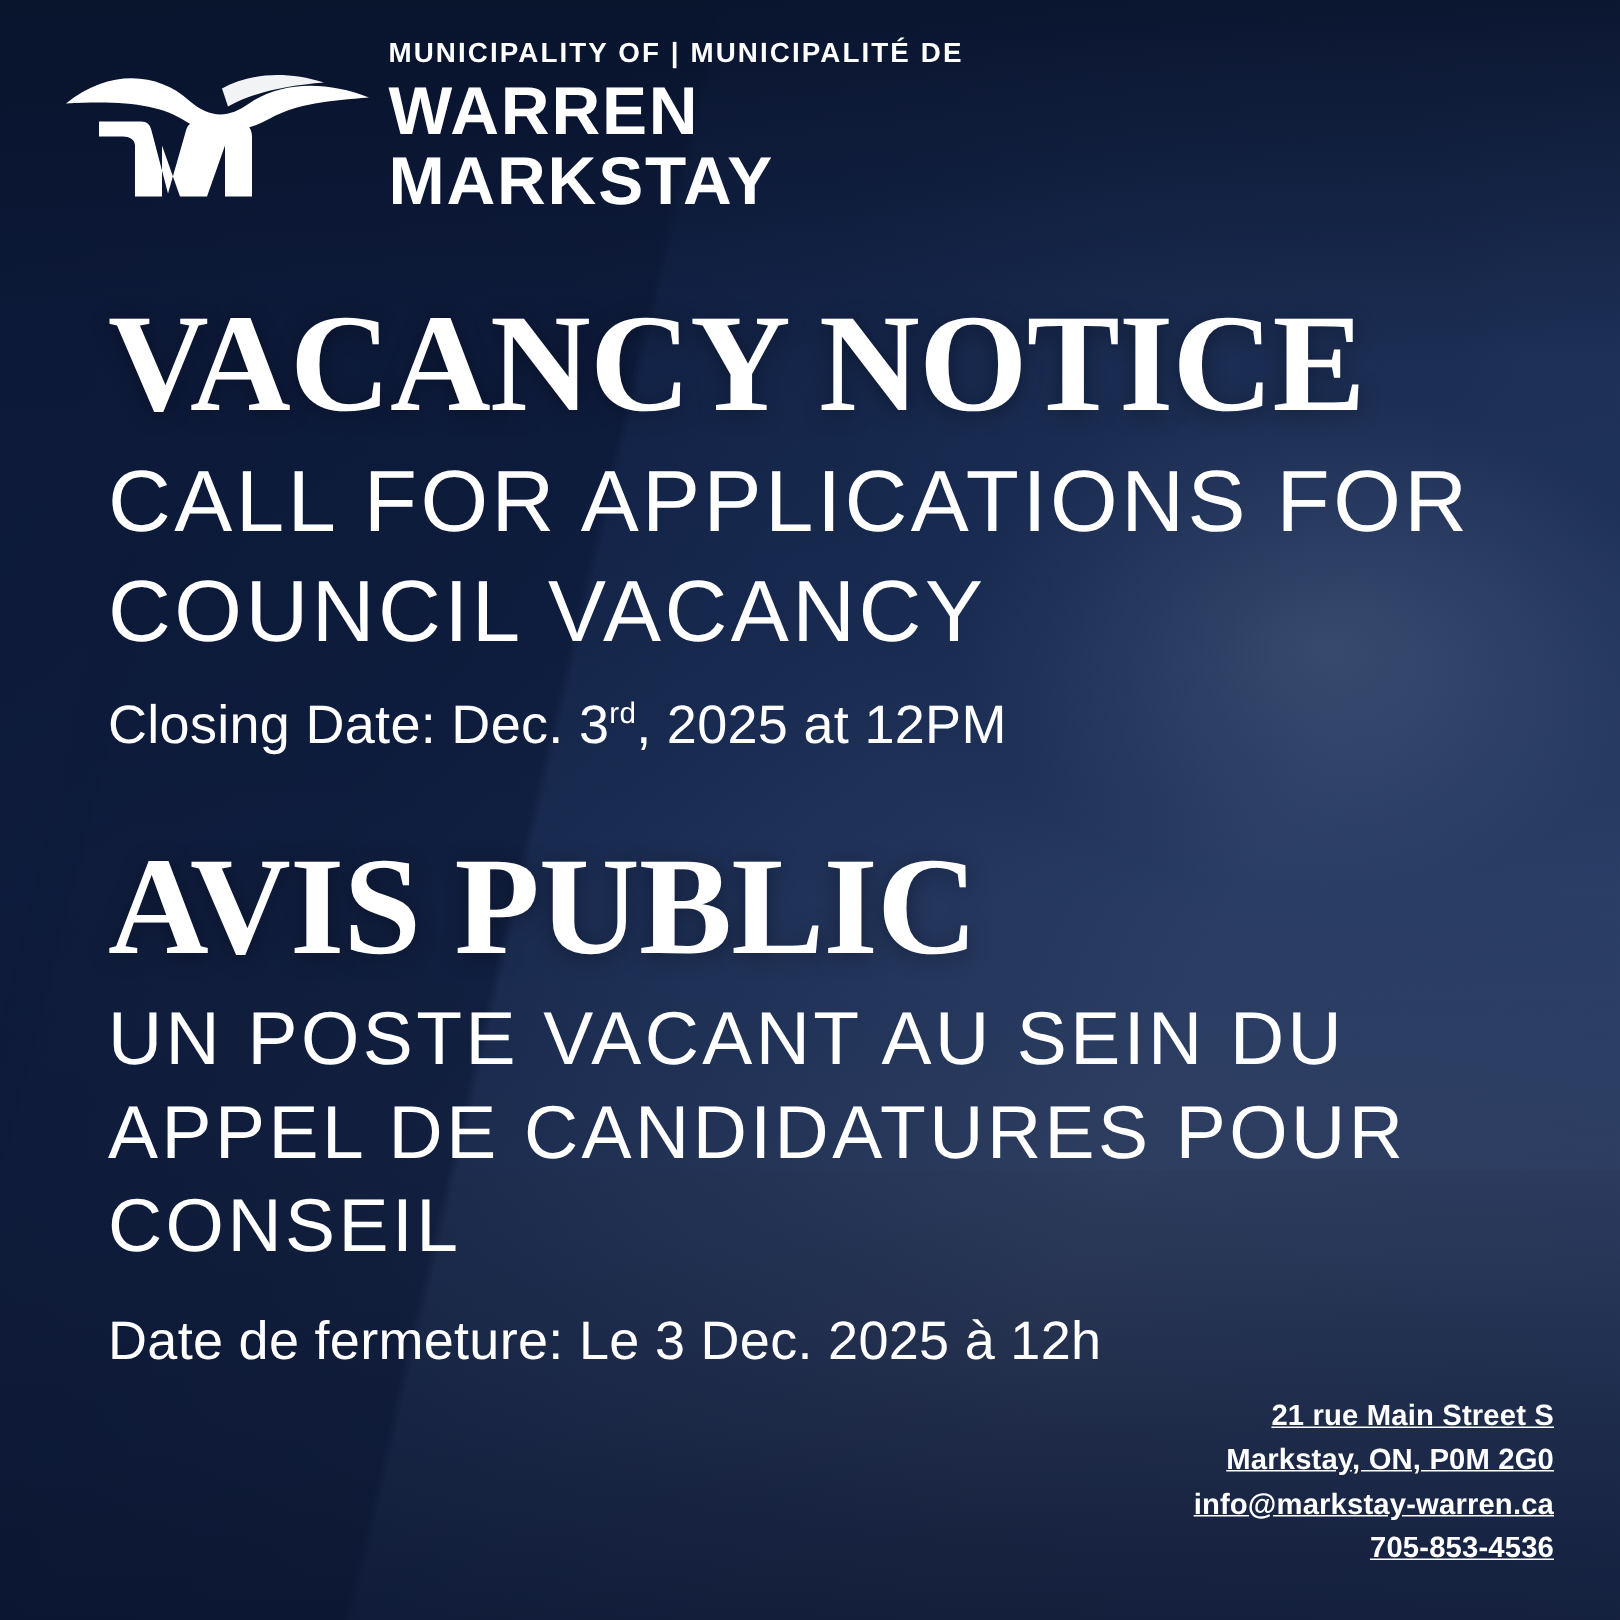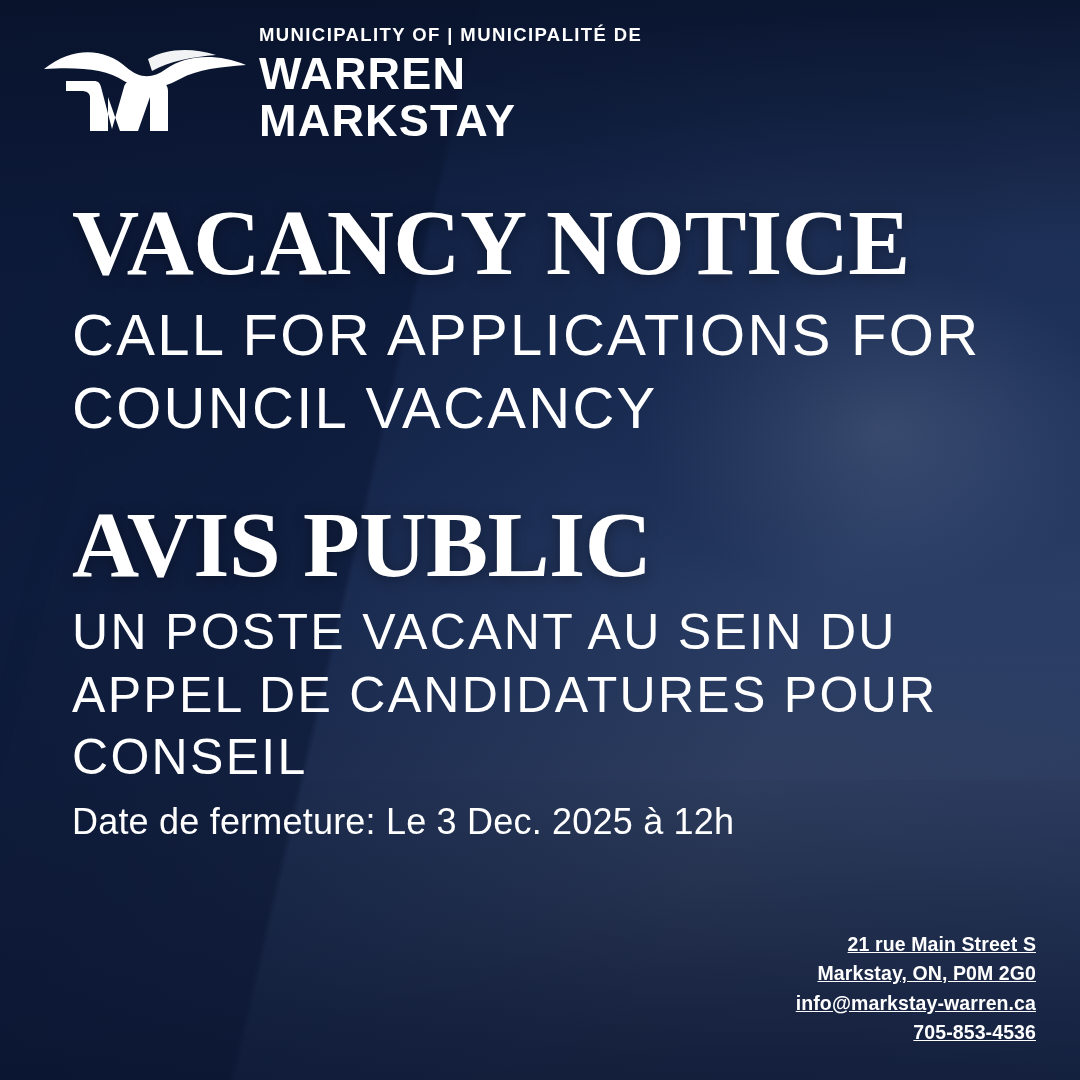--- a/index.html
+++ b/index.html
@@ -136,21 +136,21 @@
     letter-spacing: 0.2px;
     margin: 18px 0 0 0;
   }
   .sub sup {
     font-size: 0.55em;
     vertical-align: super;
   }
   .block-fr { margin-top: 54px; }
   .block-fr .h1 { font-size: 93px; }
   .block-fr .h2 { font-size: 50px; }
-  .block-fr .sub { margin-top: 12px; }
+  .block-fr .sub { margin-top: 24px; }
 
   
   .contact {
     position: absolute;
     right: 44px;
     bottom: 32px;
     text-align: right;
     font-size: 19.5px;
     font-weight: bold;
     line-height: 1.52;
@@ -186,20 +186,21 @@
   </div>
 
   <div class="content">
 
     <div class="block-en">
       <h1 class="h1">VACANCY NOTICE</h1>
       <div class="h2">
         <span class="line">CALL FOR APPLICATIONS FOR</span>
         <span class="line">COUNCIL VACANCY</span>
       </div>
+      <p class="sub"><span>Closing Date: Dec. 3</span><sup>rd</sup><span>, 2025 at 12PM</span></p>
     </div>
 
     <div class="block-fr">
       <h1 class="h1">AVIS PUBLIC</h1>
       <div class="h2">
         <span class="line">UN POSTE VACANT AU SEIN DU</span>
         <span class="line">APPEL DE CANDIDATURES POUR</span>
         <span class="line">CONSEIL</span>
       </div>
       <p class="sub">Date de fermeture: Le 3 Dec. 2025 à 12h</p>

